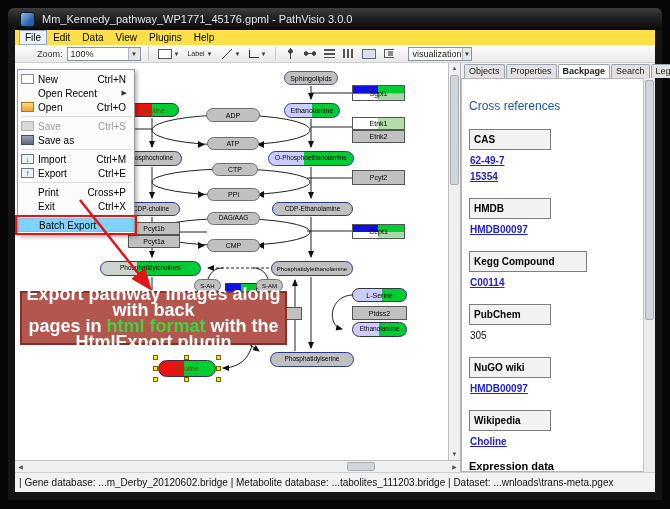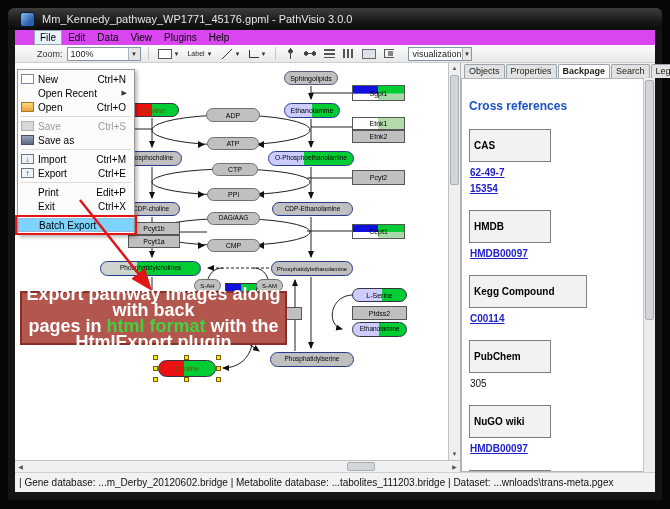--- a/index.html
+++ b/index.html
@@ -6,22 +6,22 @@
   body{width:670px;height:509px;background:#060606;position:relative;overflow:hidden;
        font-family:"Liberation Sans",sans-serif;-webkit-font-smoothing:antialiased;}
   .window{position:absolute;left:8px;top:8px;width:654px;height:492px;background:#141414;border-radius:6px 6px 0 0;}
   .titlebar{position:absolute;left:0;top:0;width:100%;height:22px;border-radius:6px 6px 0 0;
             background:linear-gradient(#3e3e3e,#1c1c1c 55%,#0a0a0a);display:flex;align-items:center;gap:7px;padding-left:12px;box-sizing:border-box;}
   .app-icon{width:13px;height:13px;border-radius:3px;border:1px solid #0a1a2a;background:linear-gradient(135deg,#8cc0ee,#2a5fb0 70%);flex:none;}
   .title{color:#e6e6e6;font-size:11px;white-space:nowrap;}
   .client{position:absolute;left:7px;top:22px;width:640px;height:462px;background:#f0f0f0;}
 
   
-  .menubar{position:absolute;left:0;top:0;width:100%;height:15px;background:#d946ef;display:flex;align-items:center;
-           font-size:10px;padding-left:19px;box-sizing:border-box;}
+  .menubar{position:absolute;left:0;top:0;width:100%;height:15px;background:#fde047;display:flex;align-items:center;
+           font-size:10px;padding-left:4px;box-sizing:border-box;}
   .mitem{padding:0 5px;line-height:13px;border:1px solid transparent;}
   .mitem.pressed{border:1px solid #96a6b6;background:#e9f1fb;}
 
   
   .toolbar{position:absolute;left:0;top:15px;width:100%;height:18px;background:linear-gradient(#fdfdfd,#e8e8e8);
            border-bottom:1px solid #cfcfcf;display:flex;align-items:center;gap:4px;padding-left:22px;box-sizing:border-box;font-size:9px;color:#222;}
   .zlab{font-size:9px;color:#333;}
   .combo{background:#fff;border:1px solid #8595a5;height:14px;display:flex;align-items:center;padding-left:3px;box-sizing:border-box;font-size:9px;}
   .combo .arrow{margin-left:auto;width:11px;height:100%;background:#e6e6e6;border-left:1px solid #aab4be;
                 display:flex;align-items:center;justify-content:center;font-size:6px;color:#333;}
@@ -77,23 +77,23 @@
   .ic-import{background:#eef2f6;border:1px solid #667788;color:#1a6a1a;}
   .ic-export{background:#eef2f6;border:1px solid #667788;color:#1a3a8a;}
 
   
   .panel{position:absolute;left:445px;top:33px;width:195px;height:409px;background:#f0f0f0;border-left:1px solid #b4b4b4;box-sizing:border-box;}
   .tabs{display:flex;height:14px;gap:1px;padding-left:3px;padding-top:1px;}
   .tab{font-size:9px;padding:1px 4px 7px 4px;background:#e2e2e2;border:1px solid #9aa4ae;border-bottom:none;border-radius:2px 2px 0 0;color:#222;}
   .tab.active{background:#fff;font-weight:bold;}
   .pcontent{position:absolute;left:0;top:15px;width:183px;bottom:0;background:#fff;border:1px solid #b4b4b4;box-sizing:border-box;overflow:hidden;}
   .pscroll{position:absolute;right:0;top:15px;width:12px;bottom:0;background:#ececec;border-left:1px solid #c4c4c4;box-sizing:border-box;}
-  .xref-title{color:#1a53c4;font-weight:bold;font-size:12px;margin:20px 16px 0 7px;}
+  .xref-title{color:#1a53c4;font-weight:normal;font-size:12px;margin:20px 16px 0 7px;}
   .xhead{margin:16px 0 0 7px;width:82px;border:1px solid #7e7e7e;background:#f2f2f2;font-weight:bold;font-size:10px;
-         padding:10px 4px;box-sizing:border-box;white-space:nowrap;}
+         padding:4px 4px;box-sizing:border-box;white-space:nowrap;}
   .xhead.wide{width:118px;}
   .xval{margin:5px 0 0 8px;font-size:10px;color:#111;}
   .xval .lnk{color:#2222cc;font-weight:bold;text-decoration:underline;}
   .xfooter{margin:13px 0 0 7px;font-weight:bold;font-size:11px;}
 
   .statusbar{position:absolute;left:0;top:442px;width:100%;height:20px;background:#f2f2f2;border-top:1px solid #cfcfcf;
              display:flex;align-items:center;padding-left:4px;box-sizing:border-box;font-size:10px;color:#111;white-space:nowrap;}
 
   .annot-svg{position:absolute;left:0;top:0;z-index:60;pointer-events:none;}
   .net-svg{position:absolute;left:0;top:0;z-index:1;}
@@ -338,21 +338,21 @@
         </div>
         <div class="pmi">
           <span class="ico ic-export">↑</span>
           <span>Export</span>
           <span class="sc">Ctrl+E</span>
         </div>
         <div class="psep"></div>
         <div class="pmi">
           <span class="ico"></span>
           <span>Print</span>
-          <span class="sc">Edit+P</span>
+          <span class="sc">Cross+P</span>
         </div>
         <div class="pmi">
           <span class="ico"></span>
           <span>Exit</span>
           <span class="sc">Ctrl+X</span>
         </div>
         <div class="psep"></div>
         <div class="pmi batch">
           <span class="ico"></span>
           <span>Batch Export</span>

